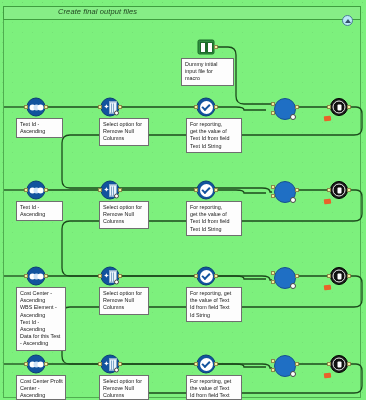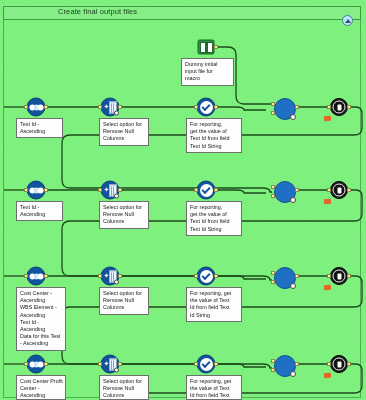--- a/index.html
+++ b/index.html
@@ -28,21 +28,21 @@
     box-sizing:border-box;
   }
   #title-bar{
     position:absolute;left:3px;top:6px;width:358px;height:14px;
     background:#86ee86;
     border:1px solid #3f9e3f;
     box-sizing:border-box;
   }
   #title-text{
     position:absolute;left:58px;top:7px;
-    font-size:7.5px;color:#1d3f1d;letter-spacing:.1px;white-space:nowrap;
+    font-size:7.5px;color:#1d3f1d;letter-spacing:.1px;white-space:nowrap;font-style:italic;
   }
   #collapse-btn{
     position:absolute;right:7px;top:8px;width:11px;height:11px;border-radius:50%;
     background:#b9e8f7;border:1px solid #4a7d92;box-sizing:border-box;
   }
   #collapse-btn .cap{
     position:absolute;left:2px;top:3px;width:6px;height:4px;
     background:#33536b;clip-path:polygon(50% 0,100% 100%,0 100%);
   }
 

